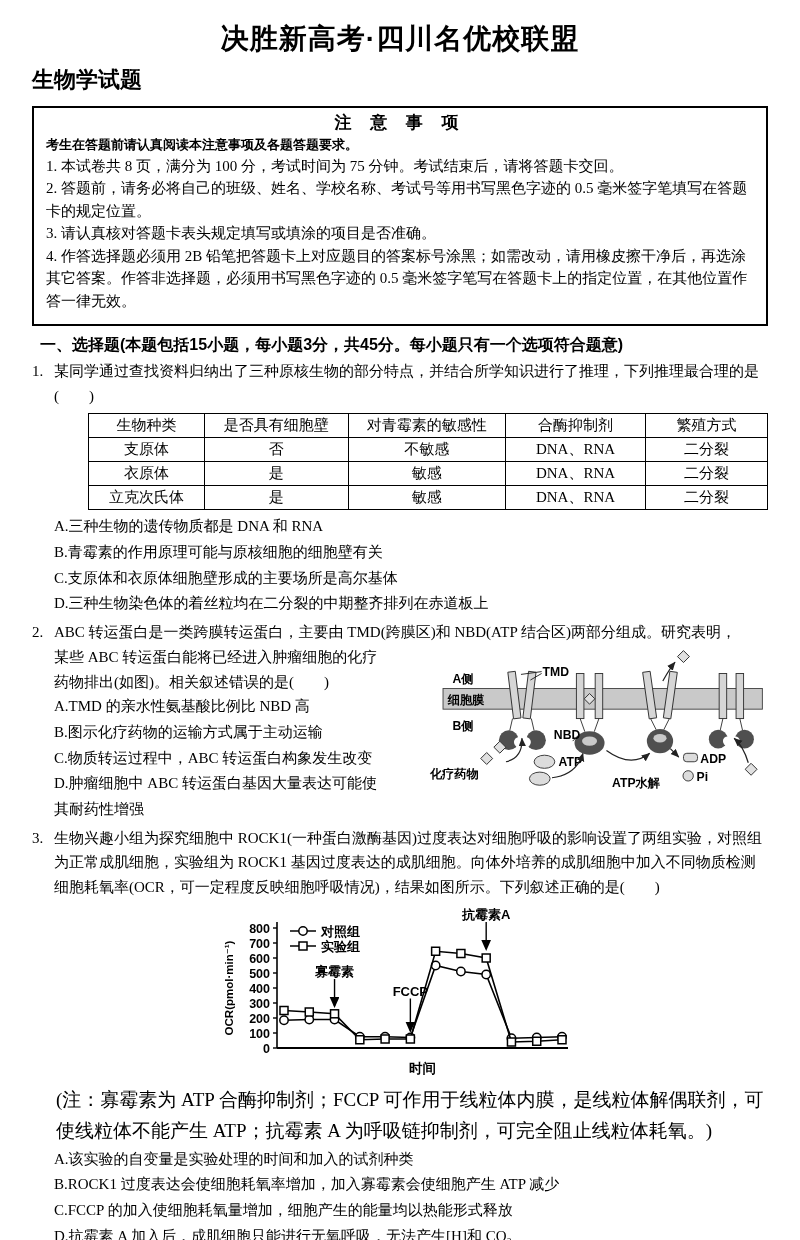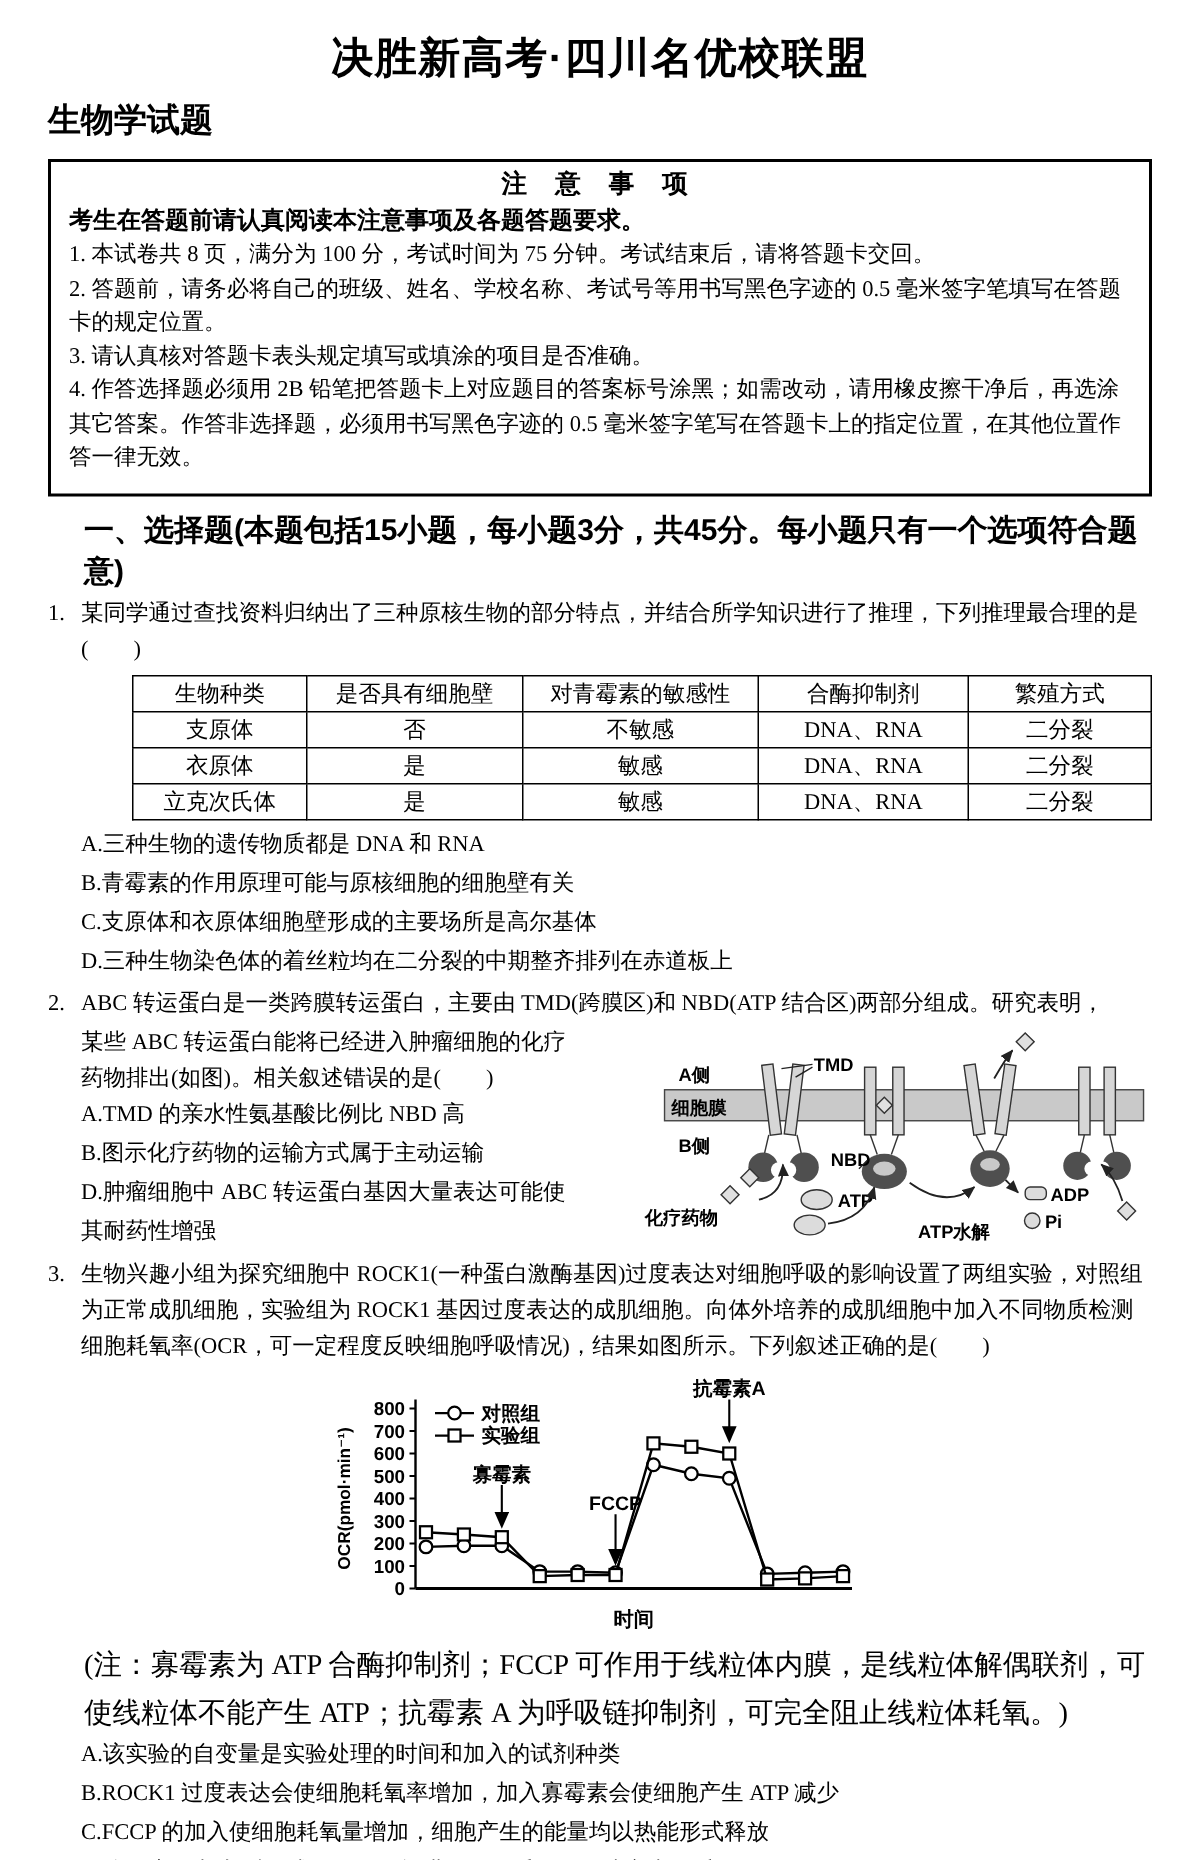--- a/index.html
+++ b/index.html
@@ -7,24 +7,24 @@
        font-family:"Liberation Serif","DejaVu Serif",serif;font-size:15px;}
   .page{box-sizing:border-box;width:800px;height:1240px;padding:20px 32px 0;}
   .title{text-align:center;font-family:"Liberation Sans","DejaVu Sans",sans-serif;
          font-weight:bold;font-size:28px;letter-spacing:1px;}
   .subtitle{font-family:"Liberation Sans","DejaVu Sans",sans-serif;
             font-weight:bold;font-size:22px;margin-top:7px;}
   .notice{border:2px solid #000;margin-top:11px;padding:3px 12px 12px;}
   .notice-title{text-align:center;font-family:"Liberation Sans","DejaVu Sans",sans-serif;
                 font-weight:bold;font-size:17px;letter-spacing:7px;}
   .notice-intro{font-family:"Liberation Sans","DejaVu Sans",sans-serif;
-                font-weight:bold;font-size:16px;margin-top:2px;line-height:1.45;}
+                font-weight:bold;font-size:13px;margin-top:2px;line-height:1.45;}
   .notice-item{line-height:1.5;}
   .section-heading{font-family:"Liberation Sans","DejaVu Sans",sans-serif;
-                   font-weight:bold;font-size:20px;margin-top:9px;margin-left:24px;}
+                   font-weight:bold;font-size:16px;margin-top:9px;margin-left:8px;}
   .question{margin-top:3px;}
   .stem{padding-left:22px;line-height:1.62;}
   .qnum{display:inline-block;width:22px;margin-left:-22px;}
   .opt{margin-left:22px;line-height:1.72;}
   table.qtable{border-collapse:collapse;margin:5px 0 4px 56px;}
   table.qtable th,table.qtable td{border:1px solid #000;font-weight:normal;
       text-align:center;padding:0 8px;height:23px;font-size:15px;}
   .c1{width:100px}.c2{width:128px}.c3{width:142px}.c4{width:124px}.c5{width:106px}
   .q2-row{display:flex;margin-top:1px;}
   .q2-left{width:396px;}
@@ -98,20 +98,21 @@
 
   <div class="question">
     <div class="stem">
       <span class="qnum">2.</span><span>ABC 转运蛋白是一类跨膜转运蛋白，主要由 TMD(跨膜区)和 NBD(ATP 结合区)两部分组成。研究表明，</span>
     </div>
     <div class="q2-row">
       <div class="q2-left">
         <div class="q2-cont">某些 ABC 转运蛋白能将已经进入肿瘤细胞的化疗药物排出(如图)。相关叙述错误的是(　　)</div>
         <div class="opt">A.TMD 的亲水性氨基酸比例比 NBD 高</div>
         <div class="opt">B.图示化疗药物的运输方式属于主动运输</div>
+        <div class="opt">C.物质转运过程中，ABC 转运蛋白构象发生改变</div>
         <div class="opt">D.肿瘤细胞中 ABC 转运蛋白基因大量表达可能使其耐药性增强</div>
       </div>
       <div class="q2-fig">
         <svg width="340" height="149" viewBox="0 0 362 158">
           <defs>
             <marker id="fArr" markerWidth="9" markerHeight="8" refX="6.5" refY="3" orient="auto">
               <polygon points="0,0 7,3 0,6" fill="#222"></polygon>
             </marker>
           </defs>
 

